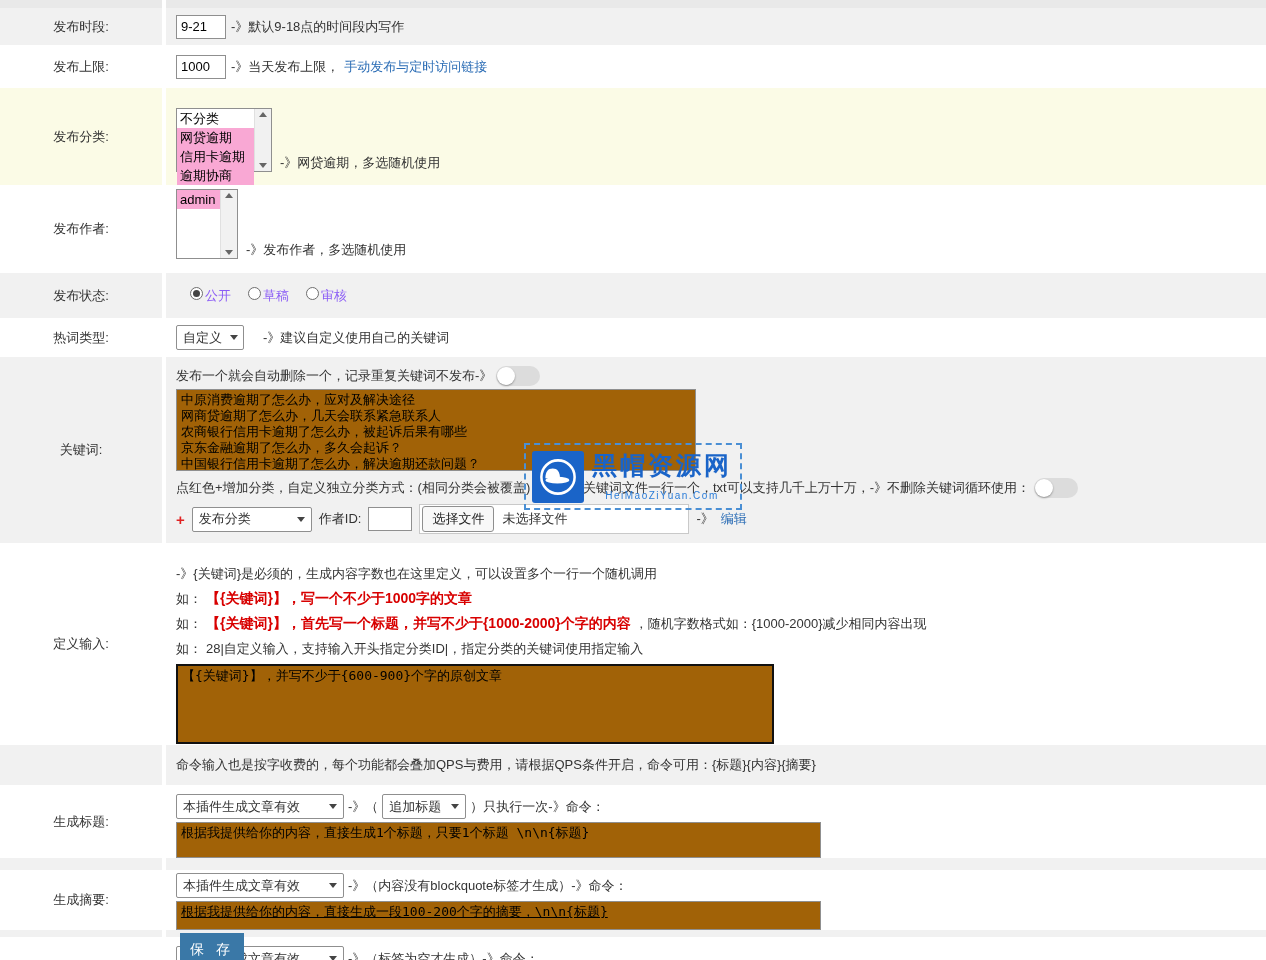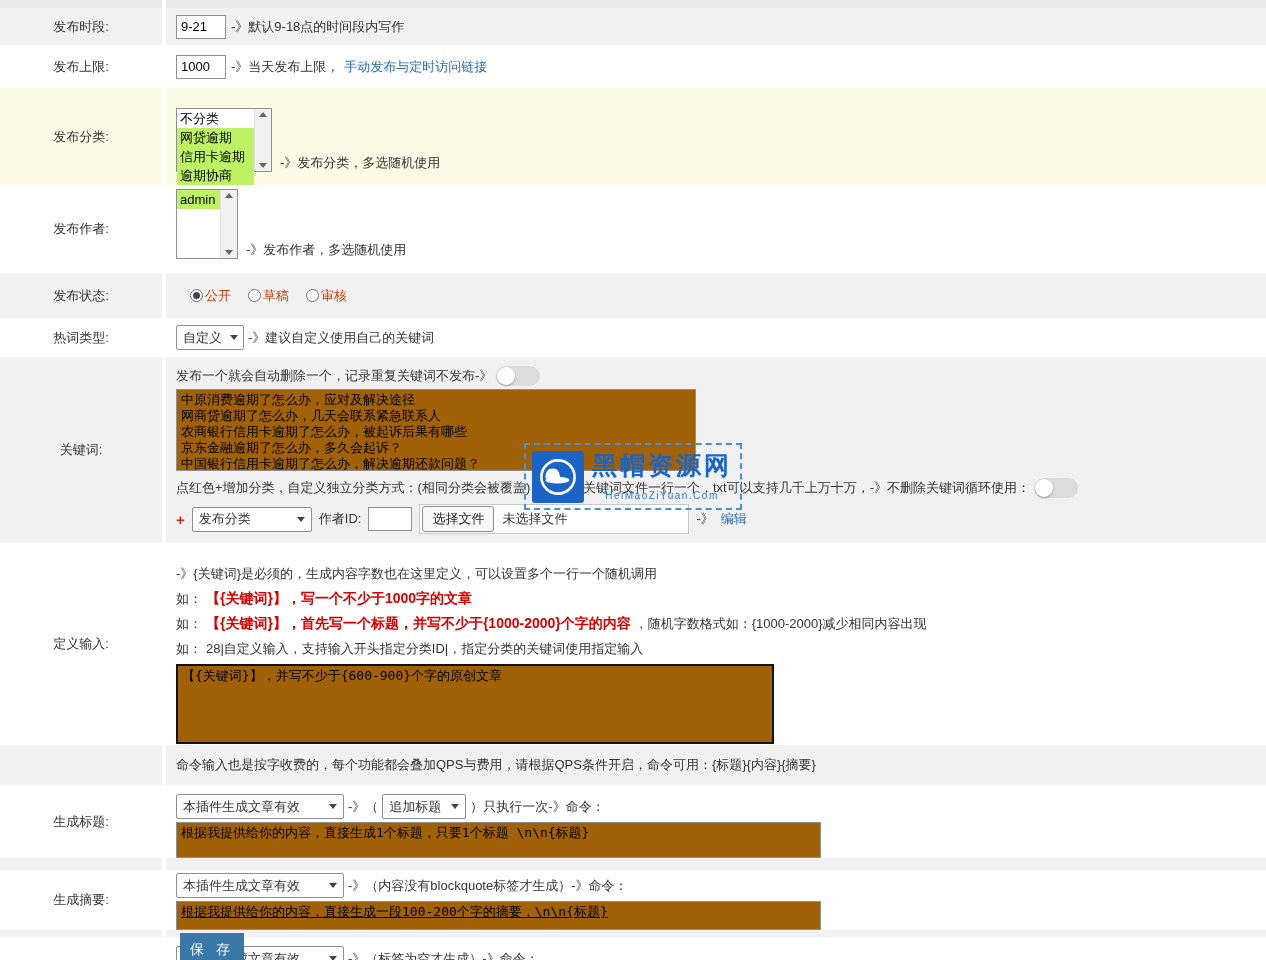--- a/index.html
+++ b/index.html
@@ -17,27 +17,27 @@
   .h40{height:40px}.h73{height:73px}.h12{height:12px}.h60{height:60px}.h7{height:7px}.h23{height:23px}
   input.text{height:24px;border:1px solid #8f8f8f;padding:2px 4px;font:inherit;background:#fff;color:#000}
   .w50{width:50px}.w44{width:44px}
   .fake-select{height:25px;border:1px solid #8f8f8f;border-radius:2px;background:#fff;display:inline-flex;align-items:center;justify-content:space-between;padding:0 6px;gap:8px;flex:0 0 auto;white-space:nowrap}
   .chev{width:0;height:0;border-left:4px solid transparent;border-right:4px solid transparent;border-top:5px solid #444;flex:0 0 auto}
   .toggle{width:44px;height:20px;border-radius:10px;background:#dcdcdc;position:relative;display:inline-block;flex:0 0 auto}
   .toggle::after{content:"";position:absolute;left:1px;top:1px;width:18px;height:18px;border-radius:50%;background:#fff;box-shadow:0 1px 2px rgba(0,0,0,.35)}
   .listbox{display:flex;border:1px solid #8f8f8f;background:#fff;flex:0 0 auto}
   .lb-opts{display:flex;flex-direction:column;flex:1;min-width:0}
   .lb-opt{padding:0 3px;line-height:19px;white-space:nowrap;color:#000}
-  .lb-opt.sel{background:#bef264}
+  .lb-opt.sel{background:#f9a8d4}
   .lb-scroll{width:17px;flex:0 0 17px;background:#f1f1f1;border-left:1px solid #e0e0e0;display:flex;flex-direction:column;justify-content:space-between;align-items:center;padding:3px 0}
   .tri-up{width:0;height:0;border-left:4px solid transparent;border-right:4px solid transparent;border-bottom:5px solid #666}
   .tri-down{width:0;height:0;border-left:4px solid transparent;border-right:4px solid transparent;border-top:5px solid #666}
   .radio{width:13px;height:13px;border:1px solid #6e6e6e;border-radius:50%;display:inline-block;vertical-align:-2px;background:#fff;position:relative;margin-right:2px;flex:0 0 auto}
   .radio.on::after{content:"";position:absolute;left:2px;top:2px;right:2px;bottom:2px;border-radius:50%;background:#444}
-  .radio-item{display:inline-flex;align-items:center;margin-right:12px;color:#c2410c}
+  .radio-item{display:inline-flex;margin-right:12px;color:#8b5cf6}
   textarea{font-family:"DejaVu Sans Mono","Liberation Mono",monospace;font-size:13px;color:#000;border:1px solid #8f8f8f;background:#a16207;padding:2px 4px;resize:none;line-height:16px}
   .link{color:#2a6cb5;cursor:pointer;text-decoration:none}
   .red-bold{color:#d80000;font-weight:bold;font-size:14px}
   .plus{color:#e02222;font-weight:bold;font-size:15px}
   .file-wrap{display:flex;align-items:center;border:1px solid #c9c9c9;background:#fff;height:30px;width:270px;gap:8px;flex:0 0 auto}
   .file-btn{border:1px solid #8f8f8f;border-radius:3px;background:#f8f8f8;padding:3px 9px;margin-left:2px;white-space:nowrap;color:#222;cursor:pointer}
   .save-btn{position:absolute;left:180px;top:933px;width:64px;height:34px;background:#3a78a7;color:#fff;display:flex;align-items:center;justify-content:center;font-size:14px;letter-spacing:4px;border:none;z-index:5;cursor:pointer}
   .watermark{position:absolute;left:524px;top:443px;width:218px;height:67px;border:2px dashed #4a8fd4;display:flex;align-items:center;padding:3px 6px;gap:8px;z-index:4;pointer-events:none}
   .wm-logo{width:52px;height:52px;background:#1a64c8;border-radius:3px;display:flex;align-items:center;justify-content:center;flex:0 0 auto}
   .wm-big{font-size:25px;font-weight:bold;color:#1a64c8;letter-spacing:3px;line-height:1.1;white-space:nowrap}
@@ -78,21 +78,21 @@
         <div class="lb-opt">不分类</div>
         <div class="lb-opt sel">网贷逾期</div>
         <div class="lb-opt sel">信用卡逾期</div>
         <div class="lb-opt sel">逾期协商</div>
       </div>
       <div class="lb-scroll">
         <span class="tri-up"></span>
         <span class="tri-down"></span>
       </div>
     </div>
-    <span>-》发布分类，多选随机使用</span>
+    <span>-》网贷逾期，多选随机使用</span>
   </div>
 </div>
 
 <div class="row h88">
   <div class="lc">发布作者:</div>
   <div class="cc" style="align-items:flex-end;padding-bottom:14px;gap:8px">
     <div class="listbox" style="width:62px;height:70px">
       <div class="lb-opts">
         <div class="lb-opt sel">admin</div>
       </div>
@@ -118,21 +118,21 @@
       </span>
     <span class="radio-item">
         <span class="radio"></span>
         <span>审核</span>
       </span>
   </div>
 </div>
 
 <div class="row h39">
   <div class="lc">热词类型:</div>
-  <div class="cc" style="gap:4px">
+  <div class="cc" style="gap:19px">
     <div class="fake-select" style="width:68px">
       <span>自定义</span>
       <span class="chev"></span>
     </div>
     <span>-》建议自定义使用自己的关键词</span>
   </div>
 </div>
 
 <div class="row bg-gray h186">
   <div class="lc">关键词:</div>

